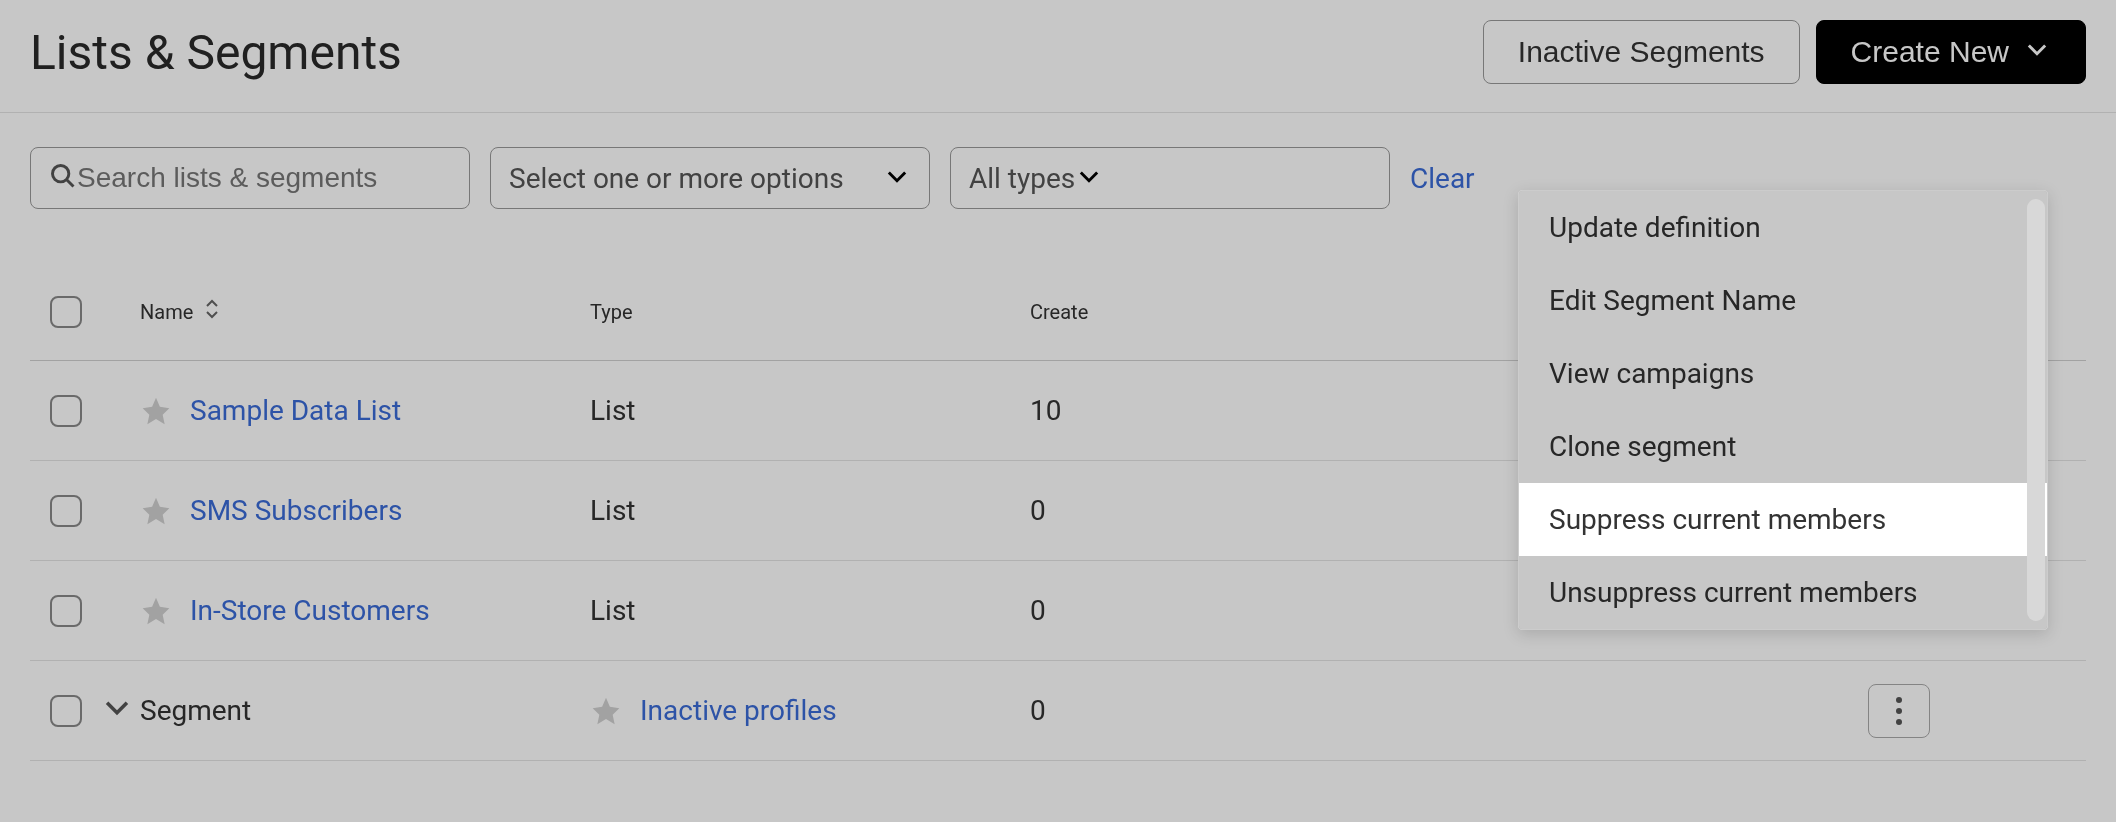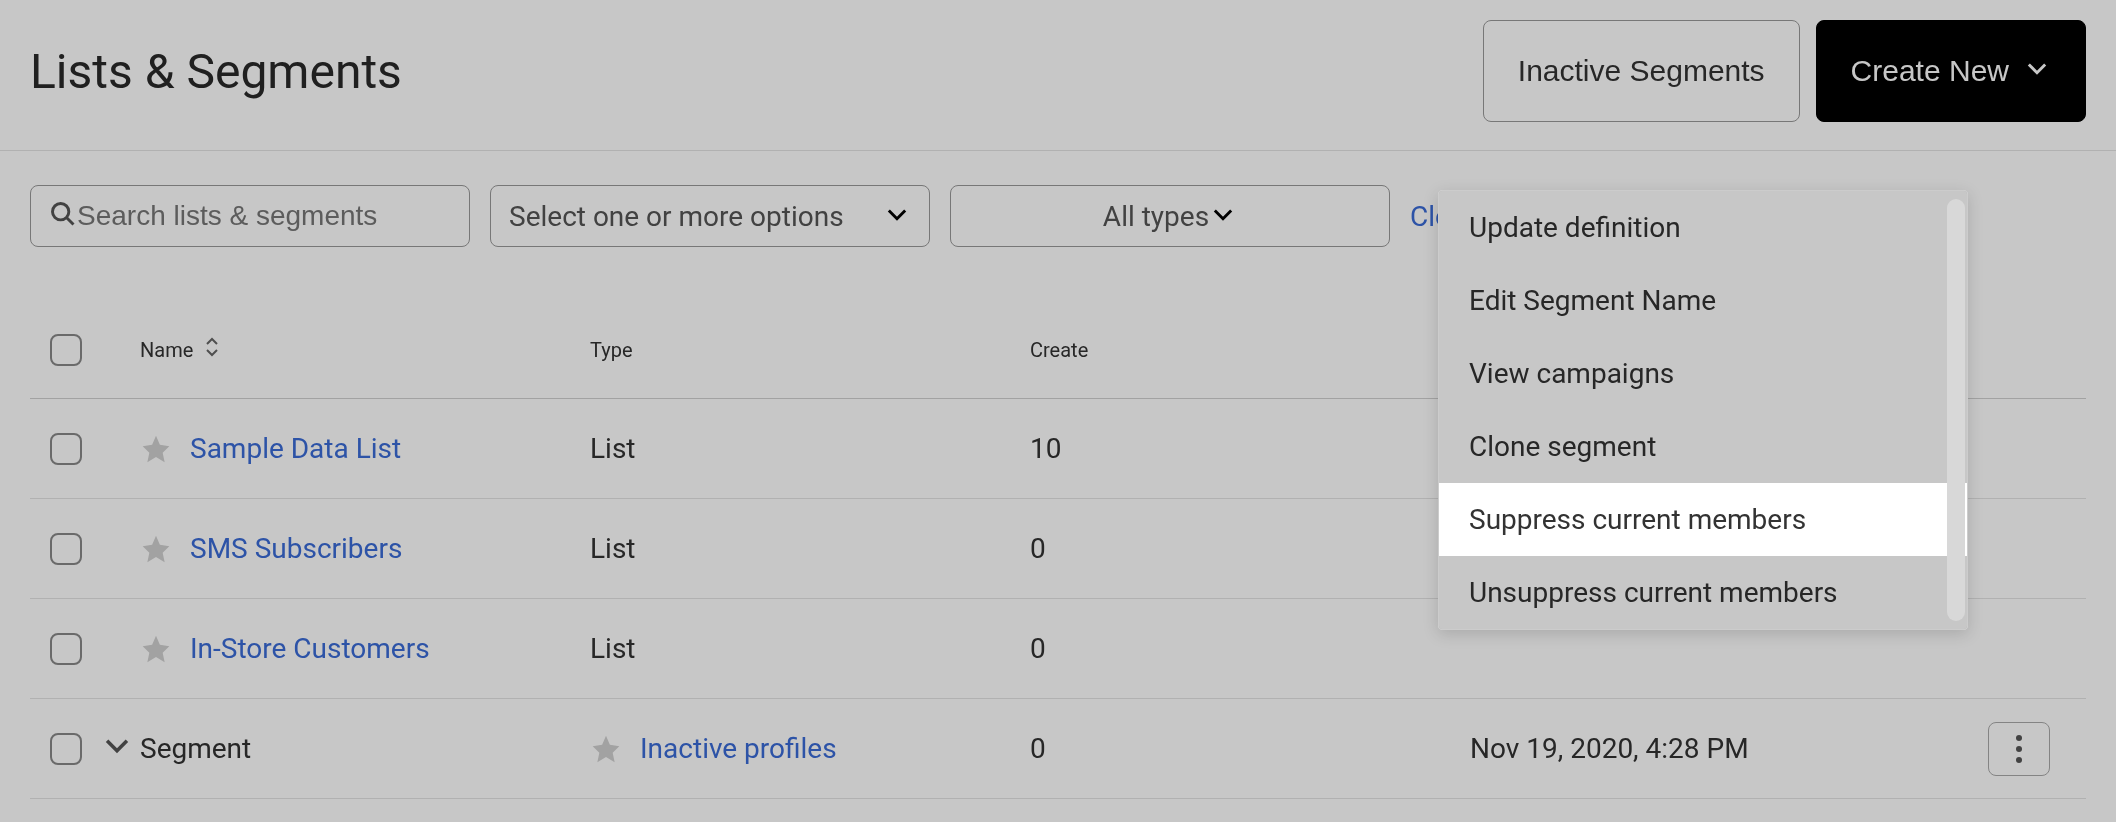--- a/index.html
+++ b/index.html
@@ -31,21 +31,21 @@
     color: #2a2a2a;
   }
   .header-actions {
     display: flex;
     gap: 16px;
   }
   .btn {
     display: inline-flex;
     align-items: center;
     justify-content: flex-end;
-    height: 102px;
+    height: 64px;
     padding: 0 34px;
     font-size: 30px;
     border-radius: 8px;
     cursor: pointer;
     border: 1px solid #999;
     background: #fff;
     color: #333;
     gap: 14px;
   }
   .btn-secondary { background: #fff; border: 1px solid #999; color: #333; }
@@ -65,21 +65,21 @@
     display: flex;
     align-items: center;
     border: 1px solid #999;
     border-radius: 8px;
     height: 62px;
     padding: 0 18px;
     background: #fff;
   }
   .search-wrap { width: 440px; }
   .select-wrap { width: 440px; justify-content: space-between; }
-  .types-wrap { width: 440px; justify-content: center; }
+  .types-wrap { width: 440px; justify-content: flex-start; }
   .input-wrap input {
     border: none; outline: none; font-size: 28px; flex: 1; background: transparent; color:#333;
   }
   .input-wrap input::placeholder { color: #777; }
   .input-label { font-size: 28px; color: #555; }
   .search-icon svg { width: 28px; height: 28px; stroke: #555; fill:none; stroke-width:2.5; }
   .clear-link { color: #3a6bd6; font-size: 28px; cursor: pointer; }
 
   .table {
     width: 100%;
@@ -120,21 +120,21 @@
     margin-left: auto;
     margin-right: 20px;
   }
   .kebab-btn svg { width:8px; height:30px; fill:#555; }
   .sort-icon svg { width:18px; height:24px; fill:none; stroke:#666; stroke-width:2; }
 
   
   .dropdown {
     position: absolute;
     top: 190px;
-    left: 1438px;
+    left: 1518px;
     width: 530px;
     background: #fff;
     border: 1px solid #ccc;
     border-radius: 4px;
     box-shadow: 0 4px 16px rgba(0,0,0,0.15);
     z-index: 100;
     overflow: hidden;
   }
   .dropdown-item {
     padding: 20px 30px;
@@ -292,21 +292,20 @@
             </svg></span>
         </div>
         <div class="td">Segment</div>
         <div class="td name-cell">
           <span class="star-icon"><svg viewBox="0 0 24 24">
               <path d="M12 2l2.9 6.9L22 10l-5 4.9 1.5 7.1L12 18l-6.5 4 1.5-7.1L2 10l7.1-1.1z"></path>
             </svg></span>
           <span class="link">Inactive profiles</span>
         </div>
         <div class="td">0</div>
-        <div class="td">Nov 19, 2020, 4:28 PM</div>
         <div class="td">
           <span class="kebab-btn">
             <svg viewBox="0 0 8 30">
               <circle cx="4" cy="4" r="3"></circle>
               <circle cx="4" cy="15" r="3"></circle>
               <circle cx="4" cy="26" r="3"></circle>
             </svg>
           </span>
         </div>
       </div>

